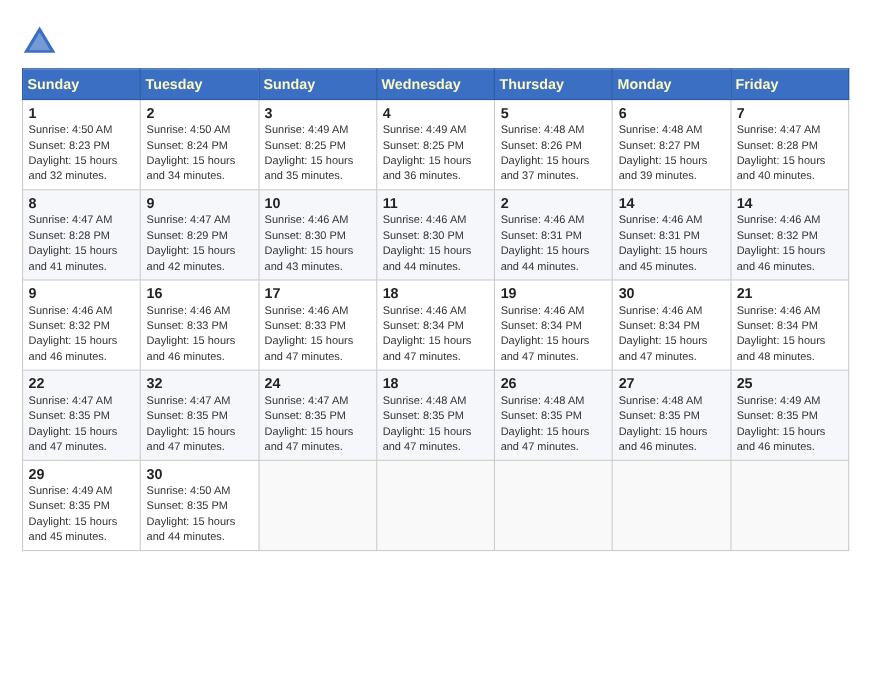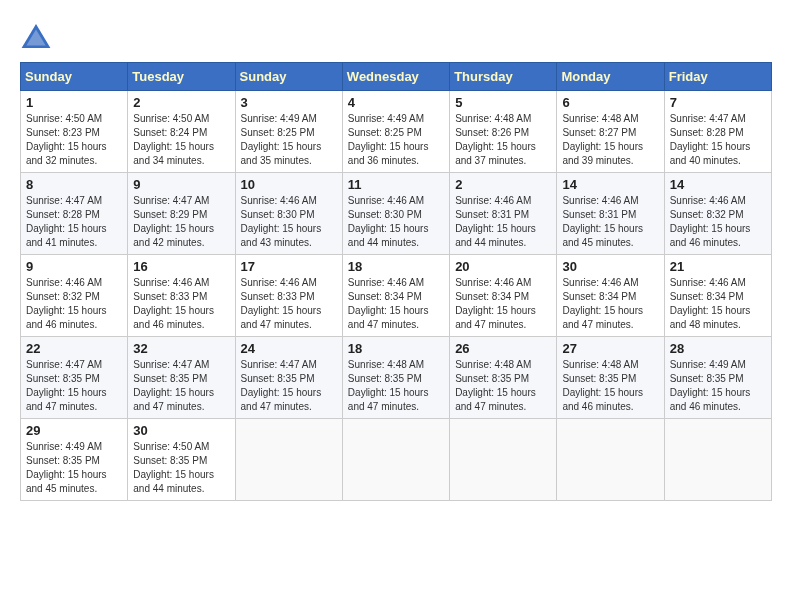--- a/index.html
+++ b/index.html
@@ -200,21 +200,21 @@
       </td>
         <td>
         <span class="day-number">17</span>
         <span class="day-info">Sunrise: 4:46 AM<br>Sunset: 8:33 PM<br>Daylight: 15 hours<br>and 47 minutes.</span>
       </td>
         <td>
         <span class="day-number">18</span>
         <span class="day-info">Sunrise: 4:46 AM<br>Sunset: 8:34 PM<br>Daylight: 15 hours<br>and 47 minutes.</span>
       </td>
         <td>
-        <span class="day-number">20</span>
+        <span class="day-number">19</span>
         <span class="day-info">Sunrise: 4:46 AM<br>Sunset: 8:34 PM<br>Daylight: 15 hours<br>and 47 minutes.</span>
       </td>
         <td>
         <span class="day-number">30</span>
         <span class="day-info">Sunrise: 4:46 AM<br>Sunset: 8:34 PM<br>Daylight: 15 hours<br>and 47 minutes.</span>
       </td>
         <td>
         <span class="day-number">21</span>
         <span class="day-info">Sunrise: 4:46 AM<br>Sunset: 8:34 PM<br>Daylight: 15 hours<br>and 48 minutes.</span>
       </td>
@@ -238,21 +238,21 @@
       </td>
         <td>
         <span class="day-number">26</span>
         <span class="day-info">Sunrise: 4:48 AM<br>Sunset: 8:35 PM<br>Daylight: 15 hours<br>and 47 minutes.</span>
       </td>
         <td>
         <span class="day-number">27</span>
         <span class="day-info">Sunrise: 4:48 AM<br>Sunset: 8:35 PM<br>Daylight: 15 hours<br>and 46 minutes.</span>
       </td>
         <td>
-        <span class="day-number">28</span>
+        <span class="day-number">25</span>
         <span class="day-info">Sunrise: 4:49 AM<br>Sunset: 8:35 PM<br>Daylight: 15 hours<br>and 46 minutes.</span>
       </td>
       </tr>
       <tr class="last-row">
         <td>
         <span class="day-number">29</span>
         <span class="day-info">Sunrise: 4:49 AM<br>Sunset: 8:35 PM<br>Daylight: 15 hours<br>and 45 minutes.</span>
       </td>
         <td>
         <span class="day-number">30</span>

